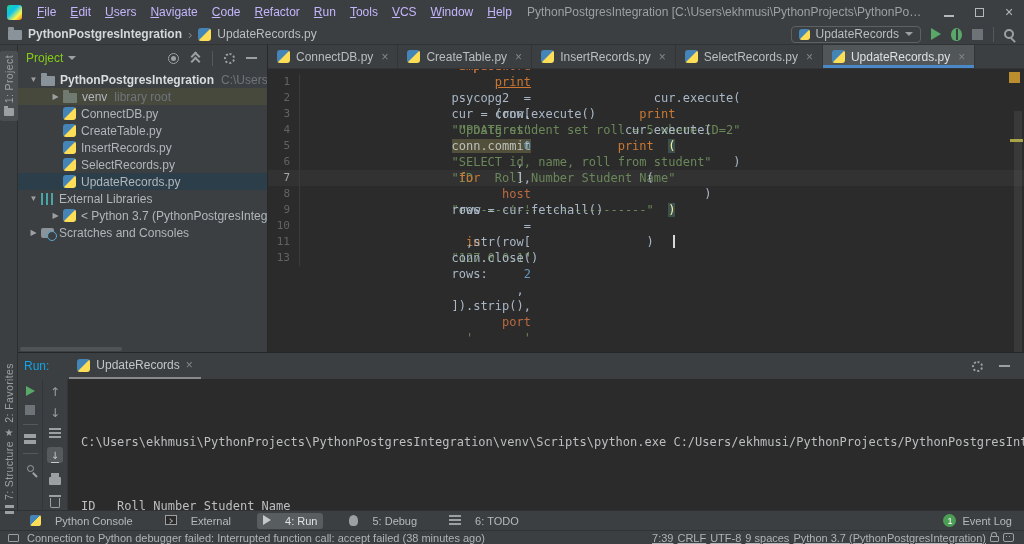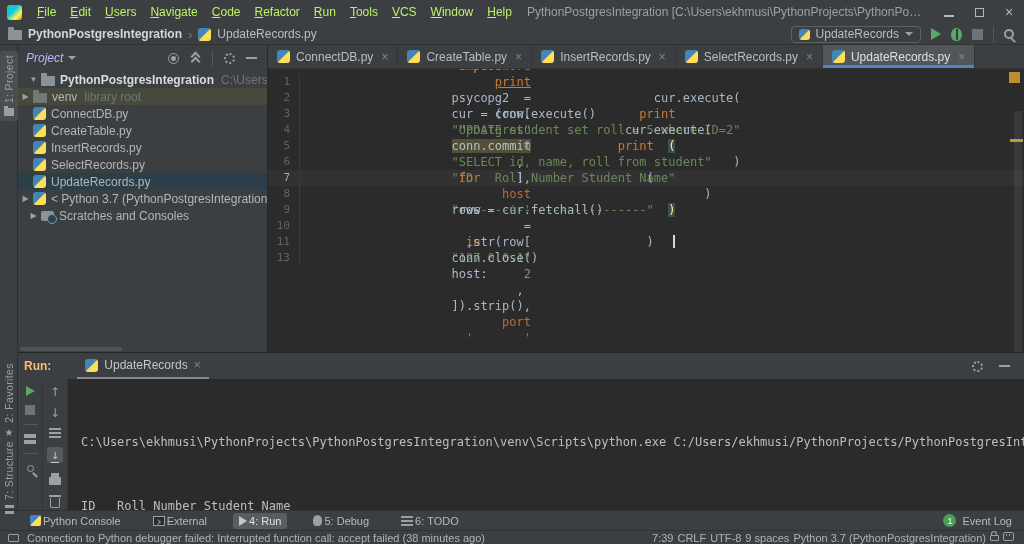--- a/index.html
+++ b/index.html
@@ -6,21 +6,21 @@
   html,body { width:1024px; height:544px; overflow:hidden; background:#2b2b2b;
     font-family:"Liberation Sans", sans-serif; -webkit-font-smoothing:antialiased; }
   #app { position:relative; width:1024px; height:544px; background:#3c3f41; color:#bbbdbf;
     font-size:12px; user-select:none; }
 
   
   .titlebar { height:24px; display:flex; align-items:center; padding-left:5px; background:#3c3f41; }
   .logo { width:15px; height:15px; border-radius:3px; margin:0 8px 0 2px; flex:none;
     background:linear-gradient(135deg,#21d789 0%,#07c3f2 38%,#fcf84a 72%,#f97a12 100%); }
   .menubar { display:flex; align-items:center; }
-  .menu-item { display:inline-block; padding:2px 7px; color:#bef264; cursor:default; }
+  .menu-item { display:inline-block; padding:2px 7px; color:#c4b5fd; cursor:default; }
   .menu-item::first-letter { text-decoration:underline; }
   .window-title { flex:1; text-align:center; color:#9da0a3; font-size:12px; white-space:nowrap;
     overflow:hidden; text-overflow:ellipsis; padding:0 8px; }
   .win-controls { display:flex; flex:none; }
   .win-btn { width:30px; height:24px; display:flex; align-items:center; justify-content:center; color:#b6b9bb; }
   .wb-min-g { width:10px; border-top:2px solid #b6b9bb; margin-top:7px; }
   .wb-max-g { width:9px; height:9px; border:1.5px solid #b6b9bb; }
   .wb-close-g { font-size:14px; line-height:1; }
 
   
@@ -71,25 +71,25 @@
   .vi-structure { width:9px; height:9px;
     background:linear-gradient(#9da0a3 0 3px,transparent 3px 6px,#9da0a3 6px 9px); }
 
   .ws-right { flex:1; display:flex; flex-direction:column; min-width:0; }
   .upper { height:307px; display:flex; min-height:0; }
 
   
   .project-panel { width:250px; flex:none; background:#3c3f41; border-right:1px solid #262829;
     display:flex; flex-direction:column; position:relative; }
   .pp-header { height:26px; display:flex; align-items:center; padding:0 10px 0 8px; gap:5px; }
-  .pp-title { color:#c4b5fd;font-style:italic; }
+  .pp-title { color:#84cc16; }
   .pph-icons { margin-left:auto; display:flex; align-items:center; gap:11px; }
   .pp-tree { flex:1; overflow:hidden; font-size:12px; }
   .tree-row { height:17px; display:flex; align-items:center; white-space:nowrap; overflow:hidden; cursor:default; }
-  .tree-row.ind0 { padding-left:8px; } .tree-row.ind1 { }
+  .tree-row.ind0 { padding-left:8px; } .tree-row.ind1 { padding-left:30px; }
   .tree-row.sel { background:#2c3e4a; }
   .tree-row.hov { background:#47493d; }
   .tree-row.bold .tlabel { font-weight:bold; color:#d8dcdf; }
   .arrow { width:15px; flex:none; display:inline-flex; justify-content:center; color:#9da0a3; font-size:8px; }
   .arr-d::before { content:"▼"; } .arr-r::before { content:"▶"; } .arr-n::before { content:""; }
   .tlabel { margin-left:5px; color:#b0b6ba; }
   .thint { margin-left:7px; color:#6f757a; }
   .ico-folder { position:relative; width:14px; height:10px; background:#8a9399; border-radius:1px; margin-top:2px; flex:none; }
   .ico-folder::before { content:""; position:absolute; top:-3px; left:0; width:6px; height:3px;
     background:#8a9399; border-radius:1px 1px 0 0; }
@@ -122,21 +122,21 @@
   .tok.brace { background:#3b514d; color:#ffef9c; }
   .tok.caret { display:inline-block; width:2px; height:13px; background:#d8d8d8; vertical-align:-2px; margin-left:1px; }
   .insp-box { position:absolute; top:3px; right:4px; width:11px; height:11px; background:#bb8d2e; }
   .vscroll { position:absolute; top:42px; bottom:0; right:2px; width:8px; background:rgba(190,190,190,.10); }
   .err-tick { position:absolute; top:70px; right:1px; width:13px; height:3px; background:#a8a23f; }
 
   
   .run-panel { height:158px; flex:none; background:#3c3f41; border-top:1px solid #242628;
     display:flex; flex-direction:column; }
   .rp-header { height:26px; flex:none; display:flex; align-items:stretch; padding-left:6px; }
-  .rp-title { color:#fdba74; align-self:center; margin-right:26px;font-weight:bold; }
+  .rp-title { color:#0ea5e9; align-self:center; margin-right:20px; }
   .rp-tab { display:flex; align-items:center; gap:6px; padding:0 8px; border-bottom:2px solid #87898b; color:#c3c6c8; }
   .rp-tab-close { color:#84878a; font-size:12px; }
   .rp-hdr-icons { margin-left:auto; display:flex; align-items:center; gap:16px; padding-right:14px; }
   .rp-body { flex:1; display:flex; min-height:0; }
   .rp-col { width:25px; flex:none; border-right:1px solid #333537; display:flex; flex-direction:column;
     align-items:center; padding-top:7px; gap:9px; }
   .ri { color:#9da0a3; }
   .ri-play { width:0; height:0; border-left:9px solid #59a869; border-top:5.5px solid transparent; border-bottom:5.5px solid transparent; }
   .ri-stop { width:10px; height:10px; background:#6e7377; }
   .ri-div { width:15px; height:1px; background:#55585a; }
@@ -155,40 +155,40 @@
   .ri-trash { width:10px; height:10px; border:1.5px solid #9da0a3; border-top:none; border-radius:0 0 2px 2px;
     position:relative; margin-top:4px; }
   .ri-trash::before { content:""; position:absolute; top:-3px; left:-2.5px; width:12px; height:1.5px; background:#9da0a3; }
   .console { flex:1; background:#2b2b2b; font-family:"DejaVu Sans Mono", monospace; font-size:12px;
     line-height:16px; color:#bcbec0; padding:7px 0 0 13px; white-space:pre; overflow:hidden; }
   .con-line { min-height:16px; }
 
   
   .bottom-bar { height:20px; flex:none; display:flex; align-items:center; background:#3c3f41;
     border-top:1px solid #2f3133; font-size:11px; padding:0 12px 0 24px; gap:20px; }
-  .bb-item { display:flex; align-items:center; gap:2px; color:#b7babc; padding:2px 6px; border-radius:3px; }
+  .bb-item { display:flex; gap:14px; color:#b7babc; padding:2px 6px; border-radius:3px; }
   .bb-item.active { background:#585d60; color:#e0e2e3; }
   .bi-python { width:11px; height:11px; border-radius:2px;
     background:linear-gradient(135deg,#4584b6 50%,#ffde57 50%); }
   .bi-terminal { width:12px; height:10px; border:1px solid #9da0a3; background:#2b2b2b; position:relative; }
   .bi-terminal::before { content:""; position:absolute; left:2px; top:3px; width:3px; height:3px;
     border:solid #9da0a3; border-width:0 1.5px 1.5px 0; transform:rotate(-45deg); }
   .bi-run { width:0; height:0; border-left:8px solid #c5c8ca; border-top:5px solid transparent; border-bottom:5px solid transparent; }
   .bi-debug { width:9px; height:11px; background:#9da0a3; border-radius:50% 50% 40% 40%; }
   .bi-todo { width:12px; height:10px;
     background:linear-gradient(#9da0a3 0 2px,transparent 2px 4px,#9da0a3 4px 6px,transparent 6px 8px,#9da0a3 8px 10px); }
   .event-log { margin-left:auto; display:flex; align-items:center; gap:6px; color:#b7babc; }
   .ev-badge { width:13px; height:13px; border-radius:50%; background:#4c9e57; color:#fff; font-size:9px;
     display:flex; align-items:center; justify-content:center; }
 
   
   .status-bar { height:14px; flex:none; display:flex; align-items:center; background:#3c3f41;
     border-top:1px solid #303233; font-size:11px; color:#b0b3b5; padding:0 10px 0 8px; gap:8px; }
   .si-screen { width:11px; height:8px; border:1.5px solid #9da0a3; border-radius:1px; flex:none; }
-  .sb-right { margin-left:auto; display:flex; gap:4px; }
+  .sb-right { margin-left:auto; display:flex; align-items:center; gap:4px;text-decoration:underline; }
   .si-lock { width:9px; height:6px; border:1.5px solid #9da0a3; border-radius:1px; position:relative; margin-top:3px; }
   .si-lock::before { content:""; position:absolute; top:-5px; left:0px; width:4px; height:4px;
     border:1.5px solid #9da0a3; border-bottom:none; border-radius:3px 3px 0 0; }
   .si-face { width:11px; height:9px; border:1.5px solid #9da0a3; border-radius:2px; position:relative; }
   .si-face::before { content:""; position:absolute; top:1.5px; left:1.5px; width:1.5px; height:1.5px;
     background:#9da0a3; box-shadow:3px 0 #9da0a3; }
 </style>
 </head>
 <body>
 
@@ -331,20 +331,26 @@
                 <span class="thint"></span>
               </div>
 
               <div class="tree-row ind1 sel">
                 <span class="arrow arr-n"></span>
                 <span class="ico-py"></span>
                 <span class="tlabel">UpdateRecords.py</span>
                 <span class="thint"></span>
               </div>
 
+              <div class="tree-row ind0">
+                <span class="arrow arr-d"></span>
+                <span class="ico-lib"></span>
+                <span class="tlabel">External Libraries</span>
+                <span class="thint"></span>
+              </div>
 
               <div class="tree-row ind1">
                 <span class="arrow arr-r"></span>
                 <span class="ico-py"></span>
                 <span class="tlabel">&lt; Python 3.7 (PythonPostgresIntegration) &gt;</span>
 
               </div>
 
               <div class="tree-row ind0">
                 <span class="arrow arr-r"></span>
@@ -541,21 +547,21 @@
               <div class="cline">
                 <span class="gut">10</span>
                 <span class="ctext">
                   
                     <span class="tok kw">for </span>
                   
                     <span class="tok pl">row </span>
                   
                     <span class="tok kw">in </span>
                   
-                    <span class="tok pl">host:</span>
+                    <span class="tok pl">rows:</span>
                   
                 </span>
               </div>
 
               <div class="cline">
                 <span class="gut">11</span>
                 <span class="ctext">
                   
                     
                   

